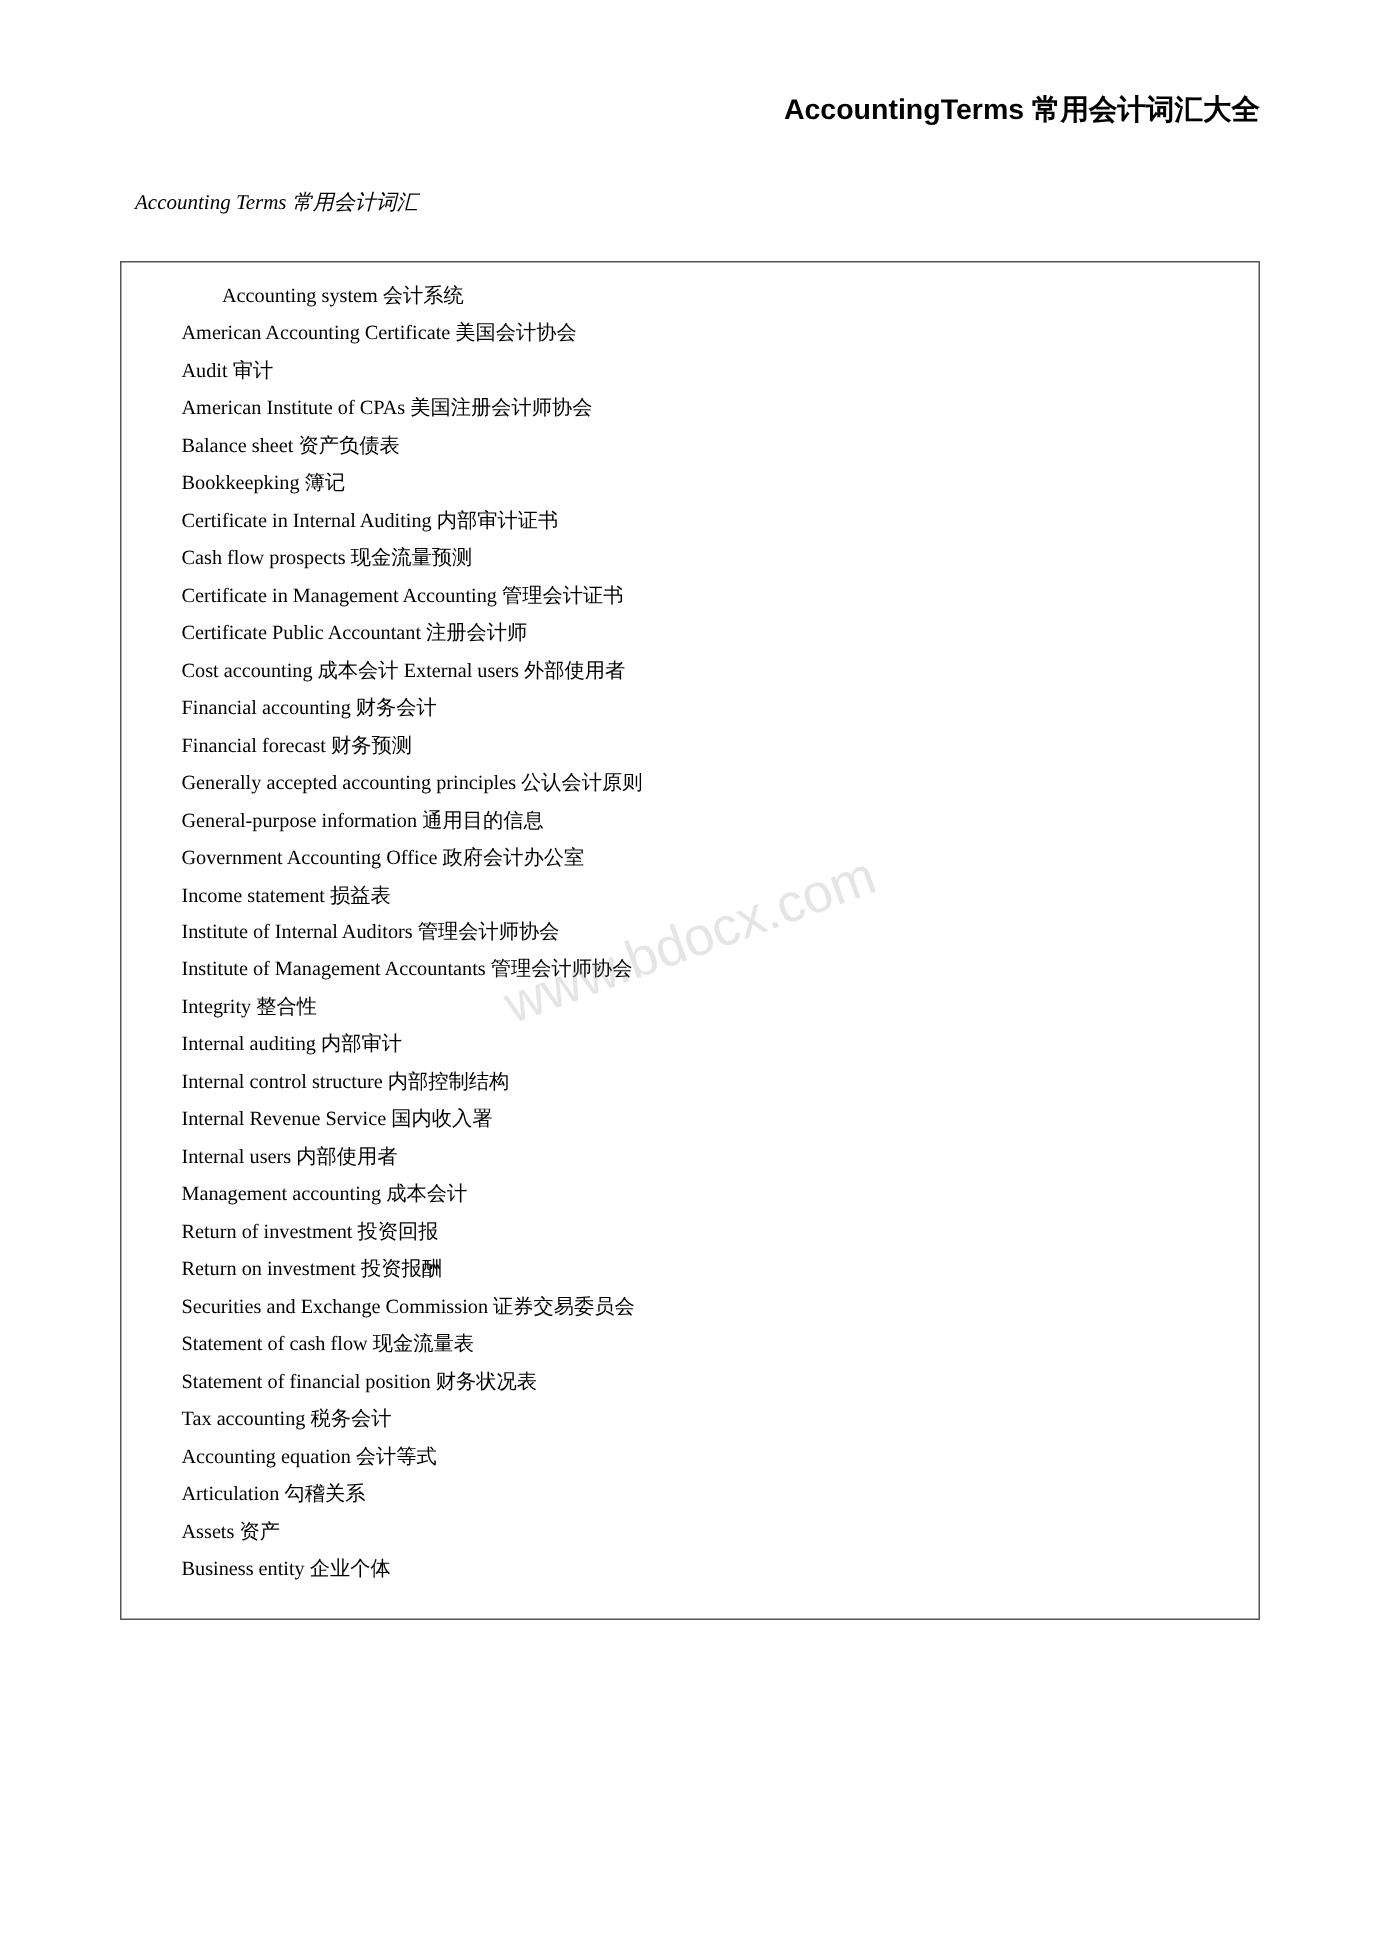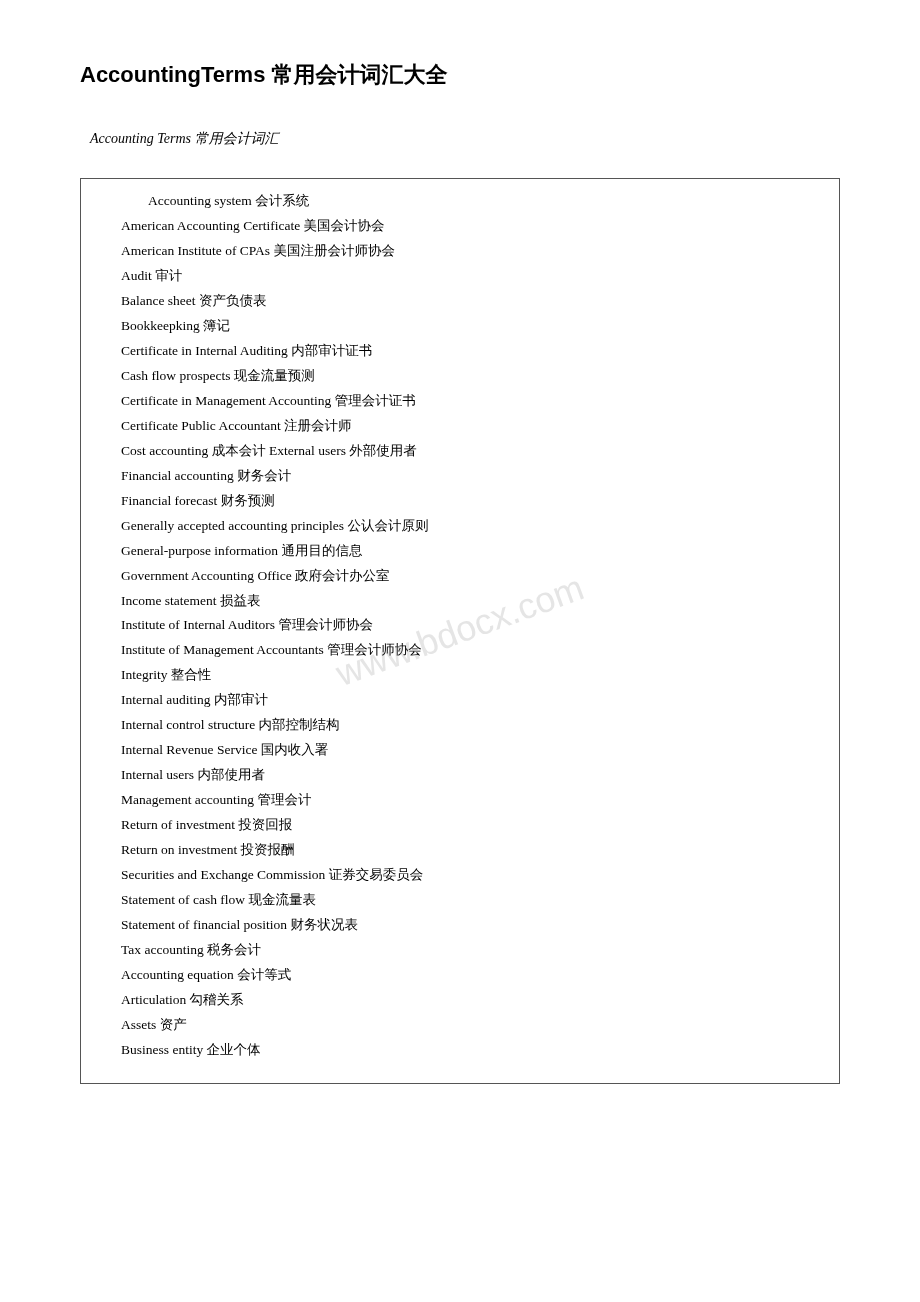--- a/index.html
+++ b/index.html
@@ -11,22 +11,22 @@
     body {
       background: #ffffff;
       font-family: "SimSun", "宋体", serif;
       color: #000000;
       width: 920px;
       min-height: 1302px;
       padding: 60px 80px;
     }
 
     .page-title {
-      text-align: left;
-      font-size: 22px;
+      text-align: right;
+      font-size: 19px;
       font-weight: bold;
       margin-bottom: 40px;
       font-family: "SimHei", "黑体", "Microsoft YaHei", sans-serif;
     }
 
     .subtitle {
       font-size: 14px;
       margin-bottom: 30px;
       padding-left: 10px;
       font-style: italic;
@@ -69,43 +69,43 @@
 
 <h1 class="page-title">AccountingTerms 常用会计词汇大全</h1>
 
 <p class="subtitle">Accounting Terms 常用会计词汇</p>
 
 <div class="content-box watermark">
   <span class="watermark-text">www.bdocx.com</span>
   <div id="terms-container">
       <span class="term-line first-line">Accounting system 会计系统</span>
       <span class="term-line">American Accounting Certificate 美国会计协会</span>
+      <span class="term-line">Audit 审计</span>
       <span class="term-line">American Institute of CPAs 美国注册会计师协会</span>
-      <span class="term-line">Audit 审计</span>
       <span class="term-line">Balance sheet 资产负债表</span>
       <span class="term-line">Bookkeepking 簿记</span>
       <span class="term-line">Certificate in Internal Auditing 内部审计证书</span>
       <span class="term-line">Cash flow prospects 现金流量预测</span>
       <span class="term-line">Certificate in Management Accounting 管理会计证书</span>
       <span class="term-line">Certificate Public Accountant 注册会计师</span>
       <span class="term-line">Cost accounting 成本会计 External users 外部使用者</span>
       <span class="term-line">Financial accounting 财务会计</span>
       <span class="term-line">Financial forecast 财务预测</span>
       <span class="term-line">Generally accepted accounting principles 公认会计原则</span>
       <span class="term-line">General-purpose information 通用目的信息</span>
       <span class="term-line">Government Accounting Office 政府会计办公室</span>
       <span class="term-line">Income statement 损益表</span>
       <span class="term-line">Institute of Internal Auditors 管理会计师协会</span>
       <span class="term-line">Institute of Management Accountants 管理会计师协会</span>
       <span class="term-line">Integrity 整合性</span>
       <span class="term-line">Internal auditing 内部审计</span>
       <span class="term-line">Internal control structure 内部控制结构</span>
       <span class="term-line">Internal Revenue Service 国内收入署</span>
       <span class="term-line">Internal users 内部使用者</span>
-      <span class="term-line">Management accounting 管理会计</span>
+      <span class="term-line">Management accounting 成本会计</span>
       <span class="term-line">Return of investment 投资回报</span>
       <span class="term-line">Return on investment 投资报酬</span>
       <span class="term-line">Securities and Exchange Commission 证券交易委员会</span>
       <span class="term-line">Statement of cash flow 现金流量表</span>
       <span class="term-line">Statement of financial position 财务状况表</span>
       <span class="term-line">Tax accounting 税务会计</span>
       <span class="term-line">Accounting equation 会计等式</span>
       <span class="term-line">Articulation 勾稽关系</span>
       <span class="term-line">Assets 资产</span>
       <span class="term-line">Business entity 企业个体</span>

